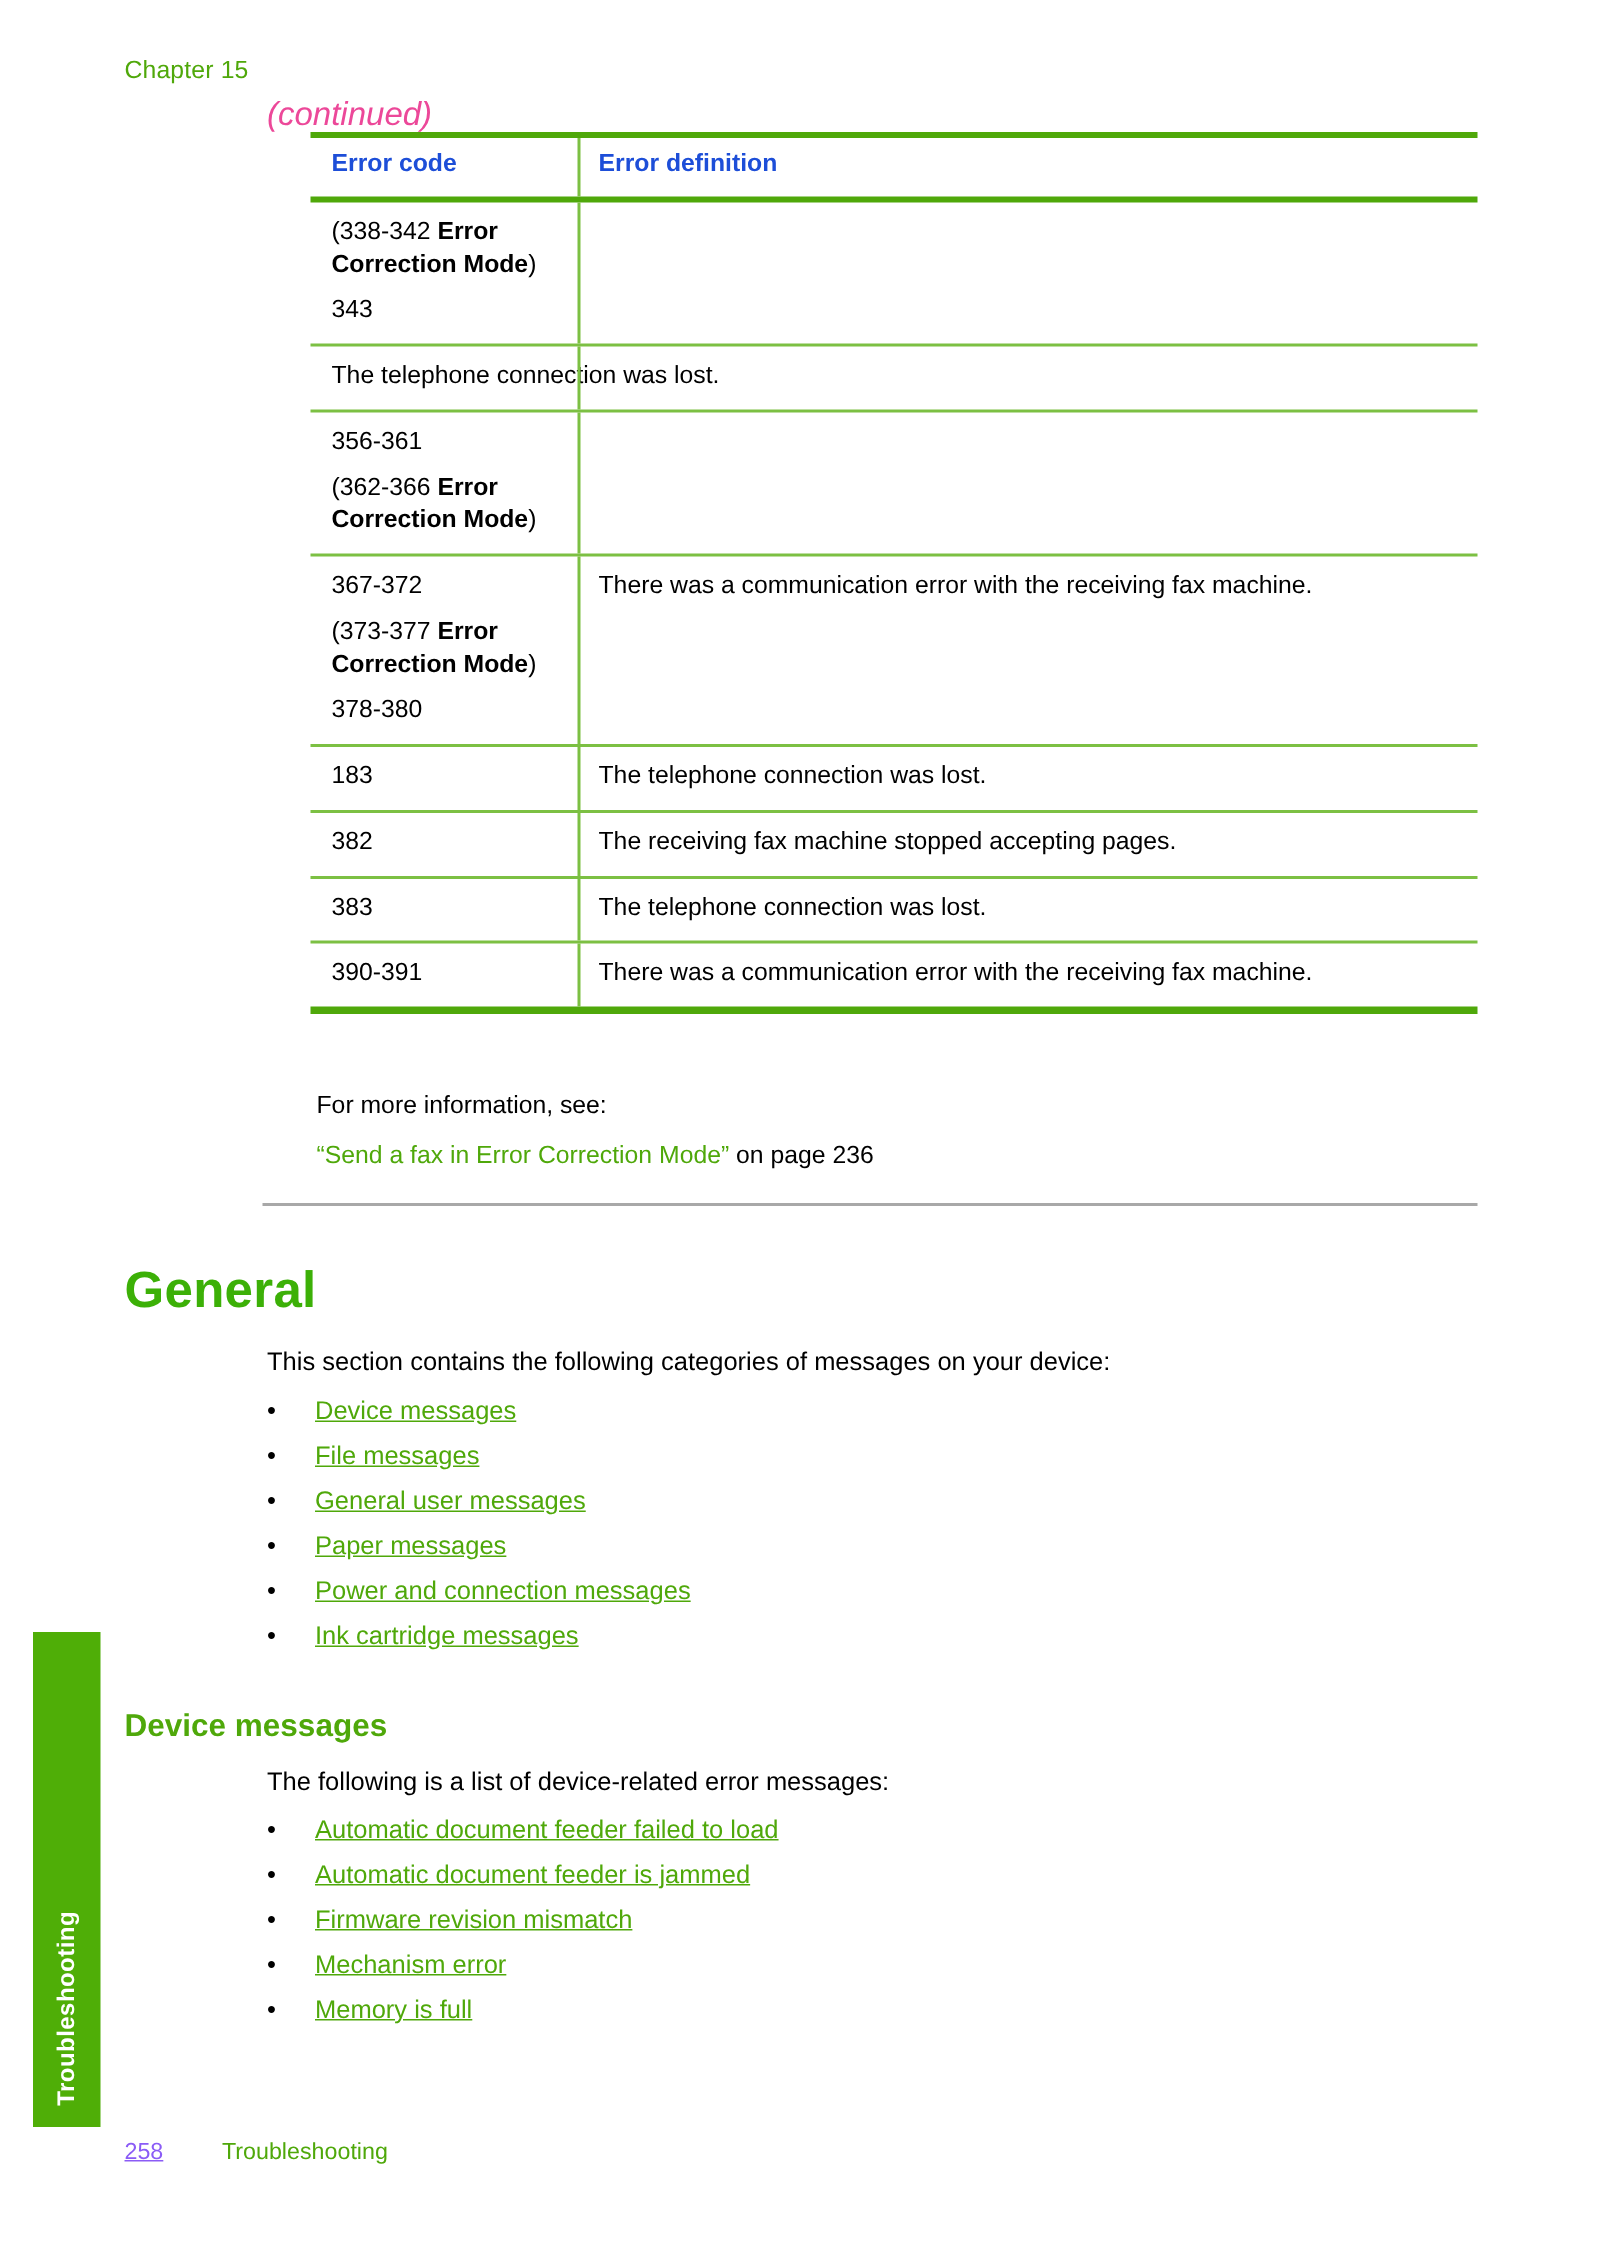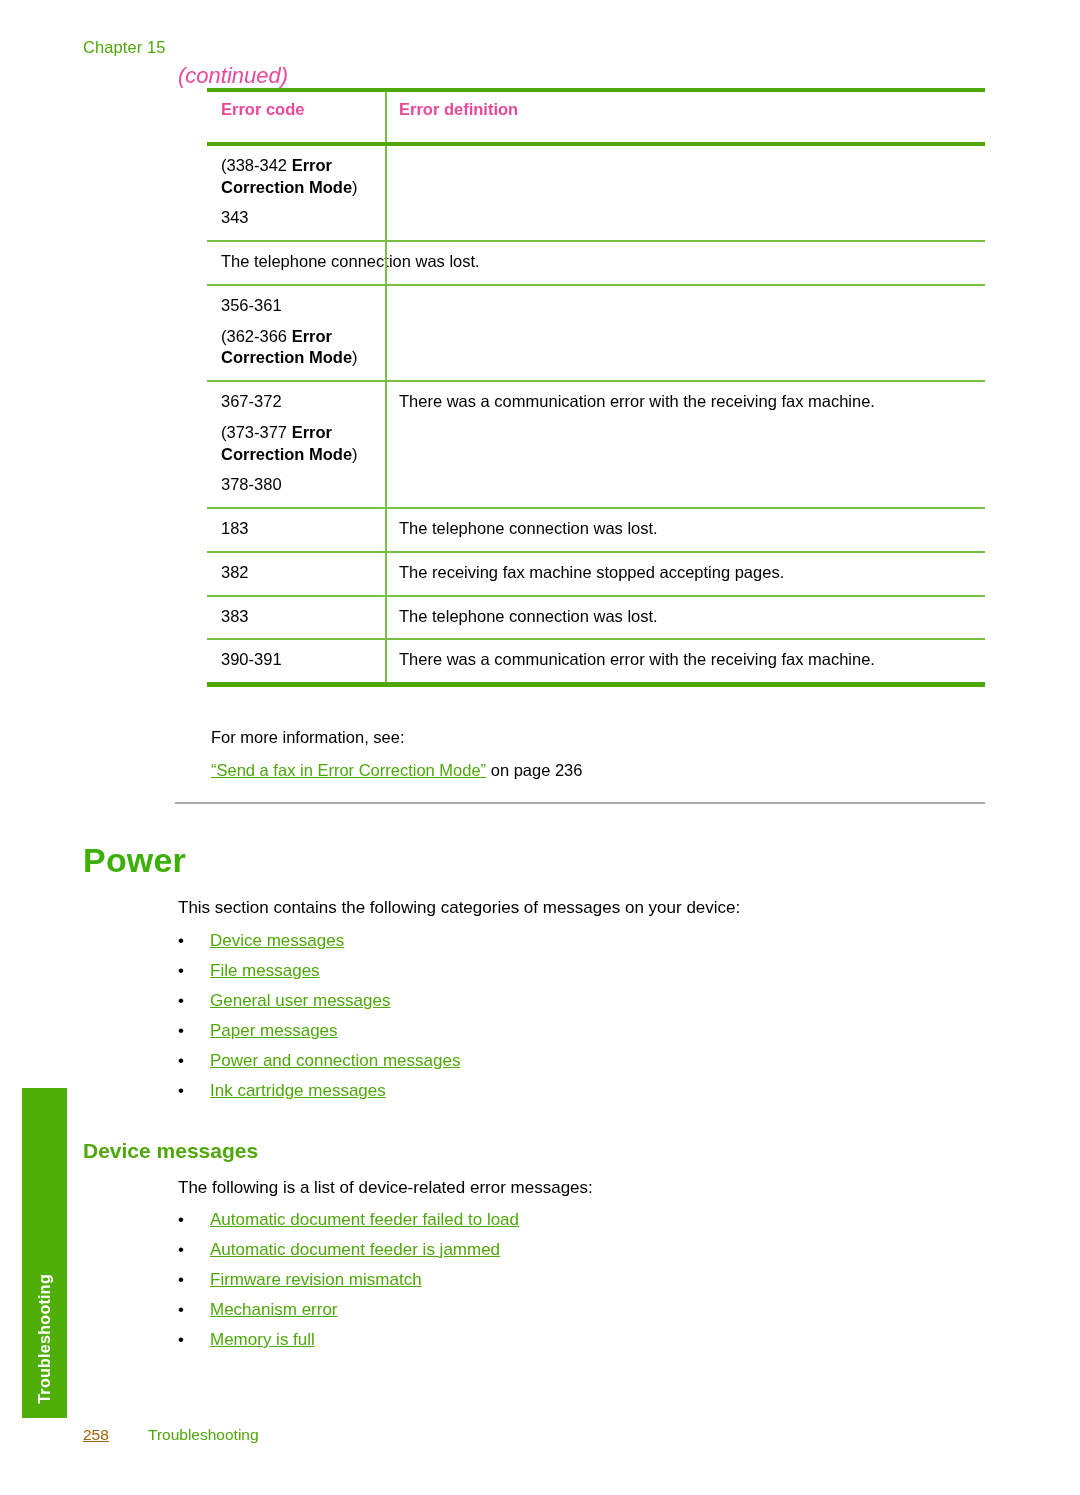--- a/index.html
+++ b/index.html
@@ -103,45 +103,44 @@
   }
   .tcell-def {
     flex: 1;
     box-sizing: border-box;
     padding: 9px 10px 11px 14px;
     font-size: 16.5px;
     line-height: 1.32;
   }
   .thead .tcell-code,
   .thead .tcell-def {
-    color: #ec4899;
+    color: #1d4ed8;
     font-weight: bold;
     padding-top: 7px;
-    padding-bottom: 21px;
+    padding-bottom: 10px;
   }
   .code-line { margin: 0 0 9px 0; }
   .code-line:last-child { margin-bottom: 0; }
   .code-line b { font-weight: bold; }
 
   
   .for-more {
     position: absolute;
     left: 211px;
     top: 728px;
     font-size: 16.5px;
   }
   .xref {
     position: absolute;
     left: 211px;
     top: 761px;
     font-size: 16.5px;
   }
   .xref .lnk {
     color: #4fa80a;
-    text-decoration: underline;
   }
   .xref .tail {
     color: #000;
   }
 
   .hr-gray {
     position: absolute;
     left: 175px;
     top: 802px;
     width: 810px;
@@ -207,21 +206,21 @@
     left: 178px;
     top: 1178px;
     font-size: 17px;
   }
 
   .footer-pageno {
     position: absolute;
     left: 83px;
     top: 1426px;
     font-size: 15.5px;
-    color: #a16207;
+    color: #8b5cf6;
     text-decoration: underline;
   }
   .footer-title {
     position: absolute;
     left: 148px;
     top: 1426px;
     font-size: 15.5px;
     color: #4fa80a;
   }
 </style>
@@ -302,21 +301,21 @@
   <div class="tbl-rule-bottom"></div>
 </div>
 
 <div class="for-more">For more information, see:</div>
 <div class="xref">
   <span class="lnk">“Send a fax in Error Correction Mode”</span><span class="tail"> on page 236</span>
 </div>
 
 <div class="hr-gray"></div>
 
-<div class="h1-errors">Power</div>
+<div class="h1-errors">General</div>
 <div class="intro-1">This section contains the following categories of messages on your device:</div>
 <div class="bullets-1" id="bullets-errors">
     <div class="bullet-row">
       <span class="bullet-dot">•</span>
       <span class="bullet-link">Device messages</span>
     </div>
     <div class="bullet-row">
       <span class="bullet-dot">•</span>
       <span class="bullet-link">File messages</span>
     </div>

